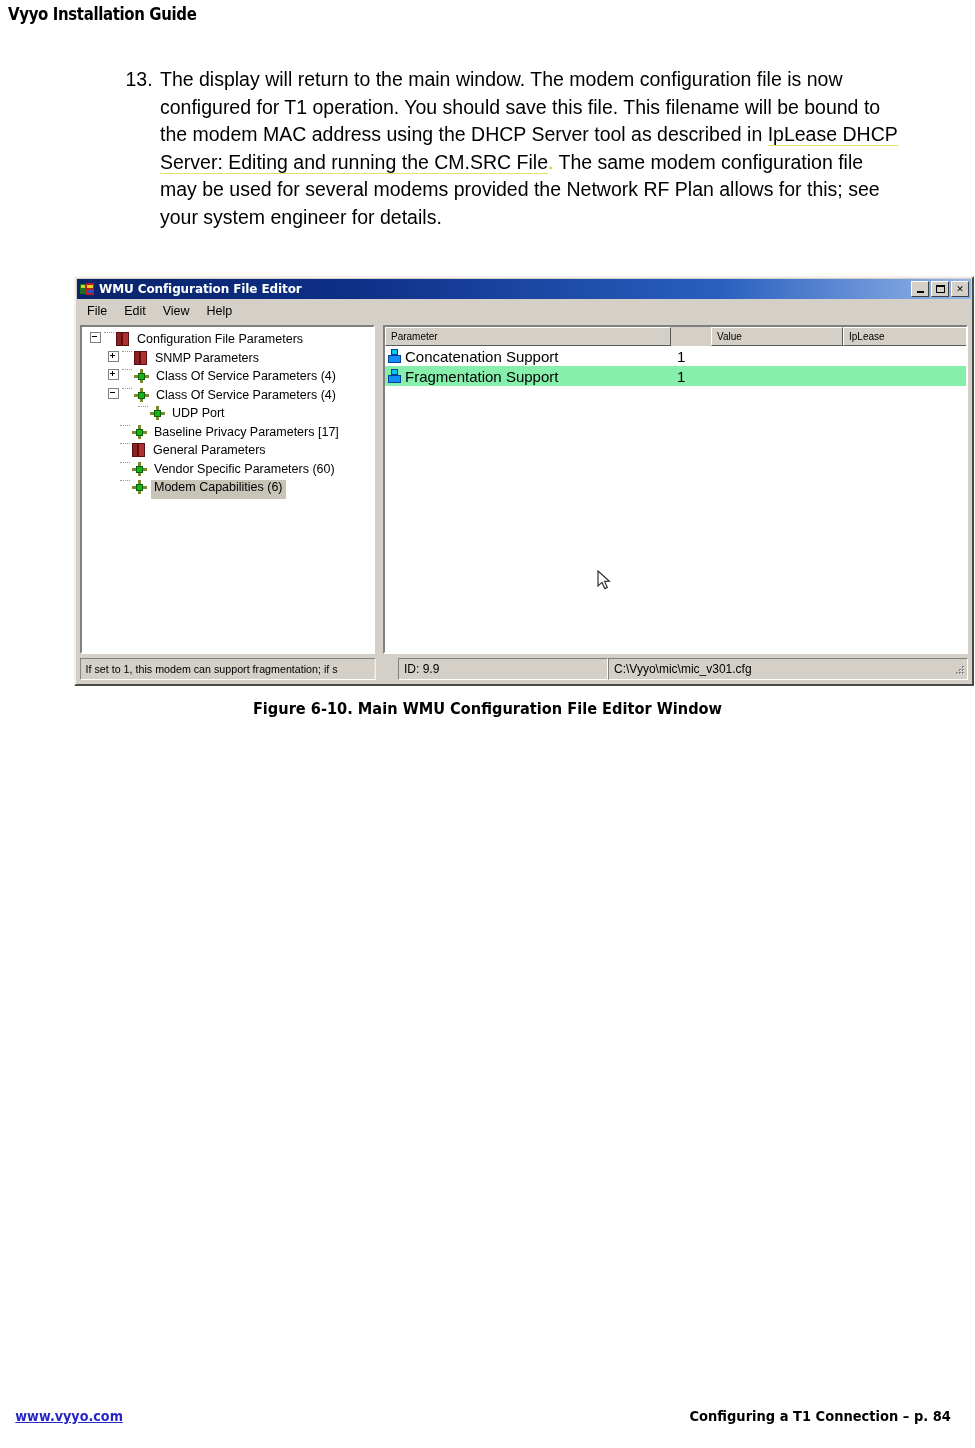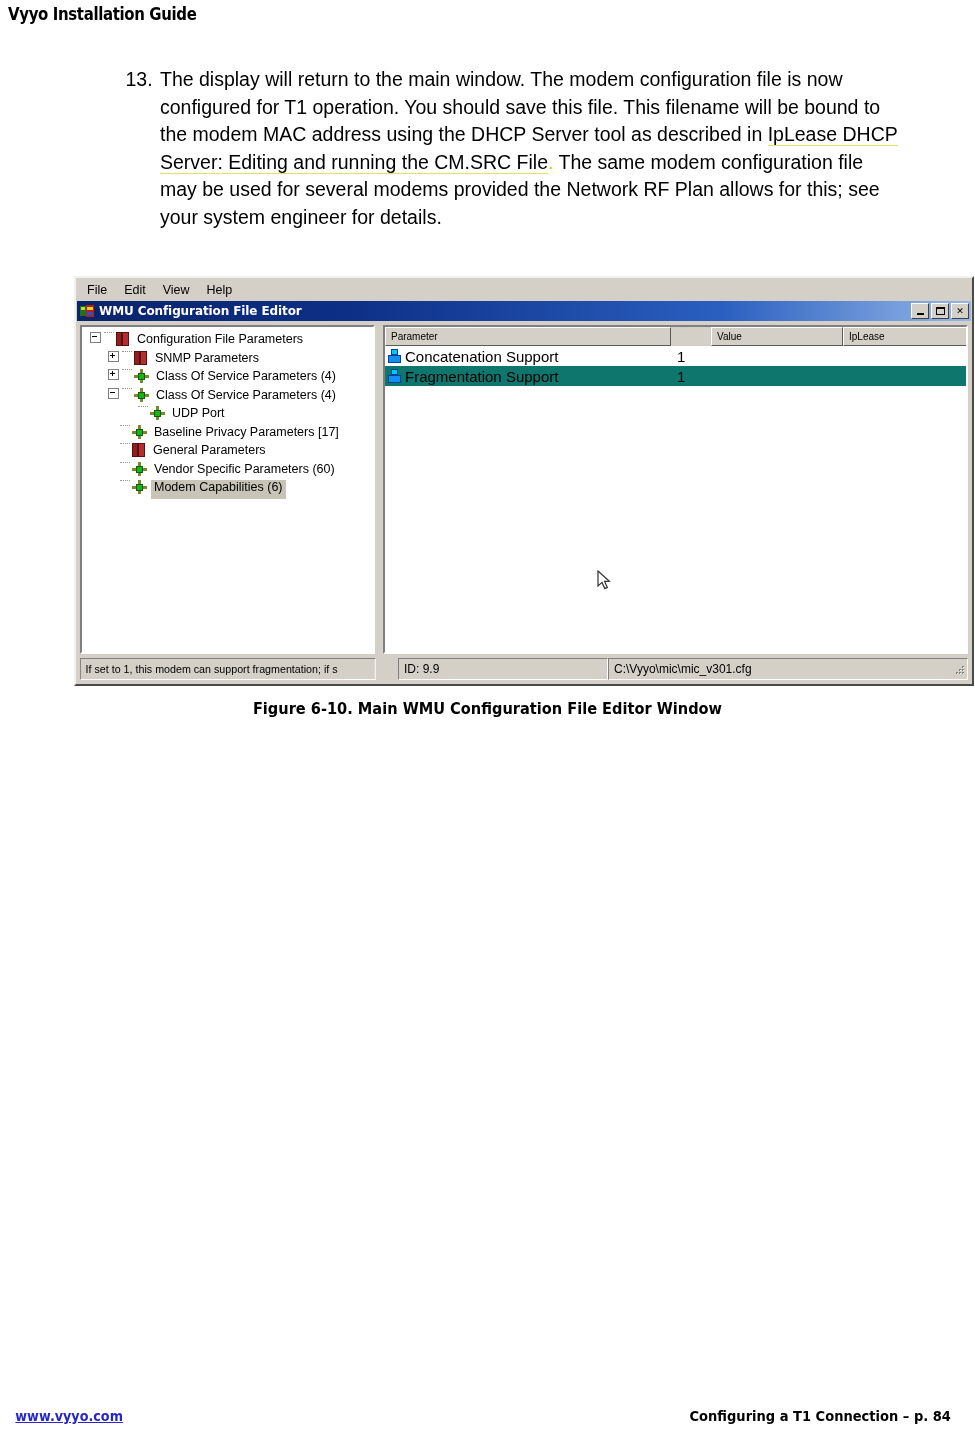--- a/index.html
+++ b/index.html
@@ -311,21 +311,21 @@
     align-items: center;
     overflow: hidden;
     white-space: nowrap;
   }
   .lrow {
     display: flex;
     height: 20px;
     align-items: center;
     font-size: 15px;
   }
-  .lrow.sel { background: #0f766e; align-items: center; }
+  .lrow.sel { background: #86efac; align-items: center; }
   .lrow .c-param {
     display: flex;
     align-items: center;
     overflow: hidden;
     white-space: nowrap;
     padding-left: 3px;
     box-sizing: border-box;
   }
   .lrow .c-val, .lrow .c-def {
     overflow: hidden;
@@ -447,27 +447,20 @@
 <div id="page-header">Vyyo Installation Guide</div>
 
 <div id="step-block">
   <div id="step-row">
     <div id="step-number">13.</div>
     <div id="step-text"><span>The display will return to the main window.  The modem configuration file is now configured for T1 operation.  You should save this file.  This filename will be bound to the modem MAC address using the DHCP Server tool as described in </span><span class="soft-underline">IpLease DHCP Server: Editing and running the CM.SRC File</span><span class="period-hl">.</span><span>  The same modem configuration  file may be used for several modems provided the Network RF Plan allows for this; see your system engineer for details.</span></div>
   </div>
 </div>
 
 <div id="app-window">
-
-  <div id="menu-bar">
-    <div class="menu-item">File</div>
-    <div class="menu-item">Edit</div>
-    <div class="menu-item">View</div>
-    <div class="menu-item">Help</div>
-  </div>
 
   <div id="title-bar">
     <div id="title-icon">
       <svg width="14" height="14" viewBox="0 0 14 14" xmlns="http://www.w3.org/2000/svg">
         <rect x="0" y="2" width="6" height="10" fill="#1f6f1f"></rect>
         <rect x="1" y="3" width="4" height="3" fill="#c8d820"></rect>
         <rect x="6" y="1" width="8" height="12" fill="#b02020"></rect>
         <rect x="7" y="3" width="6" height="3" fill="#f0d020"></rect>
         <rect x="7" y="8" width="6" height="3" fill="#3050c0"></rect>
       </svg>
@@ -477,20 +470,27 @@
       <div class="tbtn">
           <div class="glyph-min"></div>
         </div>
       <div class="tbtn">
           <div class="glyph-max"></div>
         </div>
       <div class="tbtn">
           <span>✕</span>
         </div>
     </div>
+  </div>
+
+  <div id="menu-bar">
+    <div class="menu-item">File</div>
+    <div class="menu-item">Edit</div>
+    <div class="menu-item">View</div>
+    <div class="menu-item">Help</div>
   </div>
 
   <div id="client-area">
 
     <div id="tree-panel">
       <div id="tree">
           <div class="tnode">
             <div class="tindent" style="width: 8px; flex: 0 0 8px;"></div>
             <div class="expander"></div>
             <div class="dots"></div>

